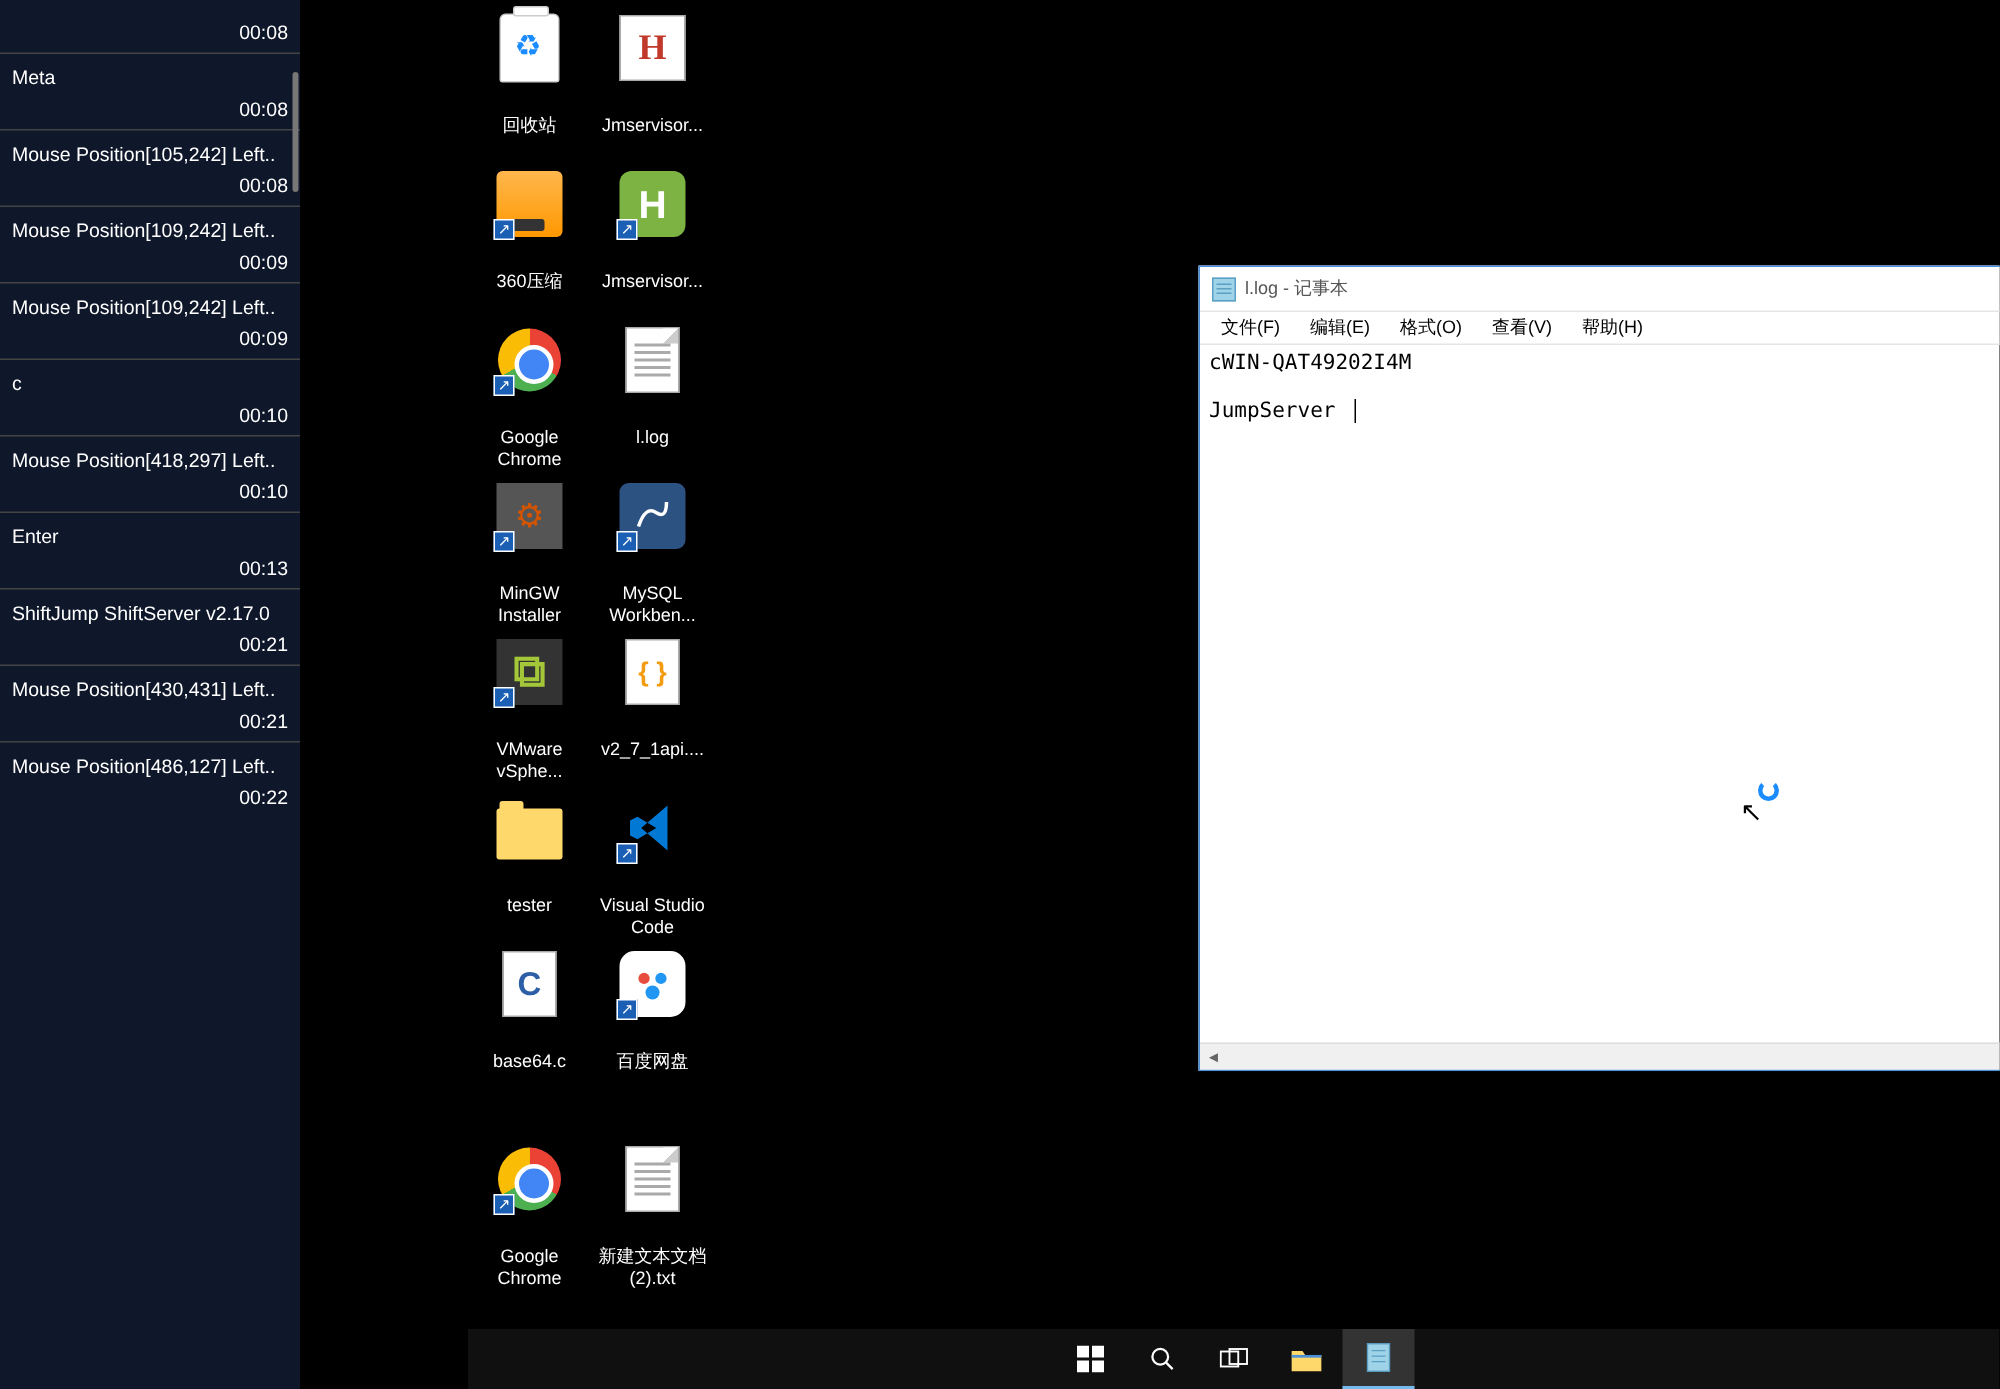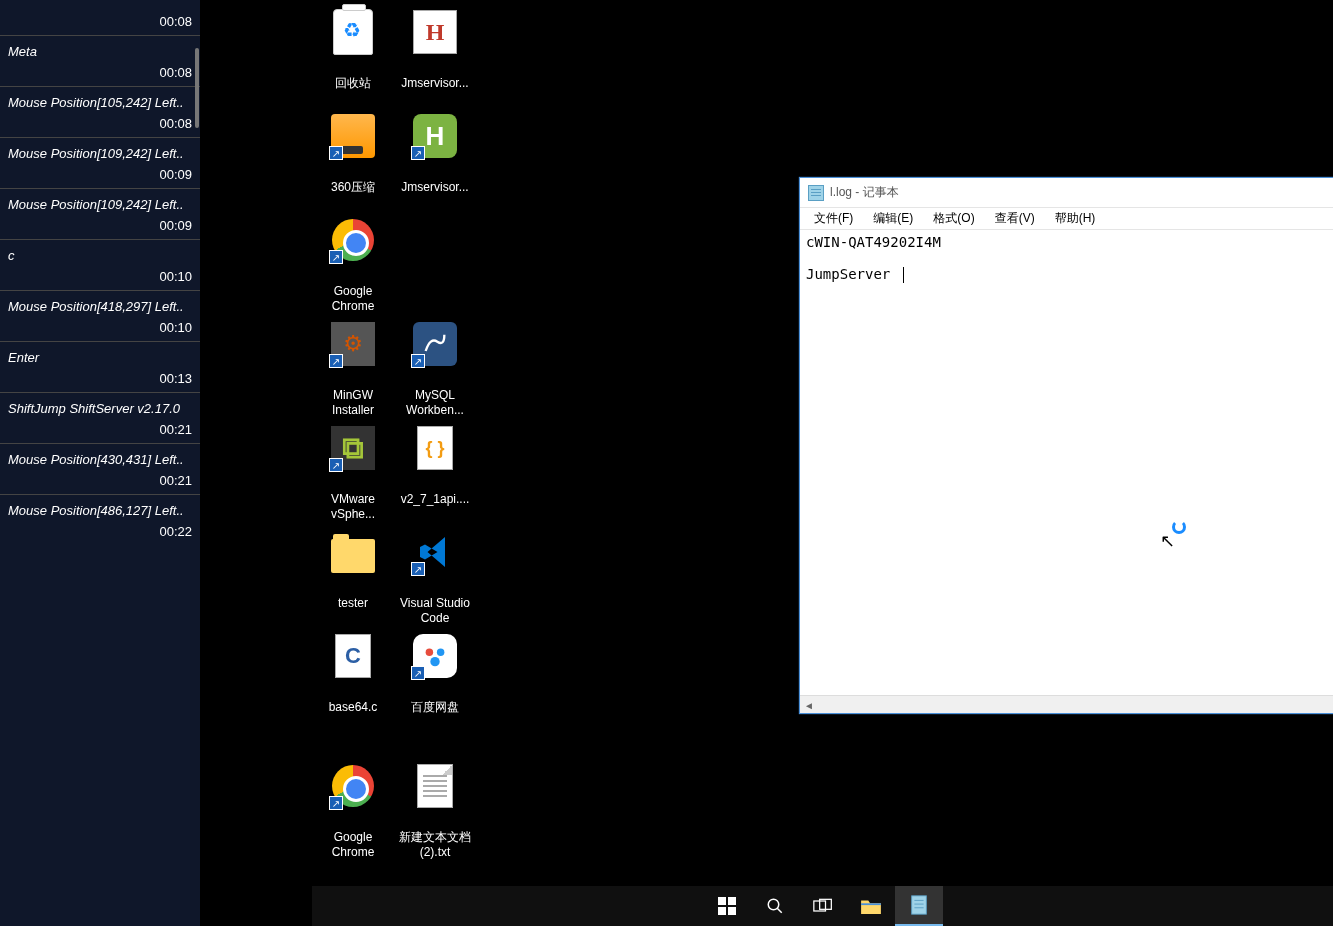--- a/index.html
+++ b/index.html
@@ -21,21 +21,21 @@
   height: 926px;
   background: #0f172a;
   color: #fff;
   font-size: 13px;
 }
 .log-entry {
   border-top: 1px solid #444;
   padding: 8px 8px 6px 8px;
 }
 .log-entry:first-child { border-top: none; }
-.log-label { color: #fff; font-style: italic; }
+.log-label { color: #fff; }
 .log-time {
   text-align: right;
   color: #fff;
   padding-top: 6px;
 }
 .log-scroll {
   position: absolute;
   top: 48px;
   left: 195px;
   width: 4px;
@@ -299,20 +299,26 @@
         </div>
       </div>
       <div class="icon-row">
         <div class="desktop-icon">
           <div class="icon-img">
             <div class="ico-chrome"></div>
             <div class="shortcut-arrow">↗</div>
           </div>
           <div class="icon-label">Google Chrome</div>
         </div>
+        <div class="desktop-icon">
+          <div class="icon-img">
+            <div class="ico-txt"></div>
+          </div>
+          <div class="icon-label">l.log</div>
+        </div>
       </div>
       <div class="icon-row">
         <div class="desktop-icon">
           <div class="icon-img">
             <div class="ico-mingw"></div>
             <div class="shortcut-arrow">↗</div>
           </div>
           <div class="icon-label">MinGW Installer</div>
         </div>
         <div class="desktop-icon">

